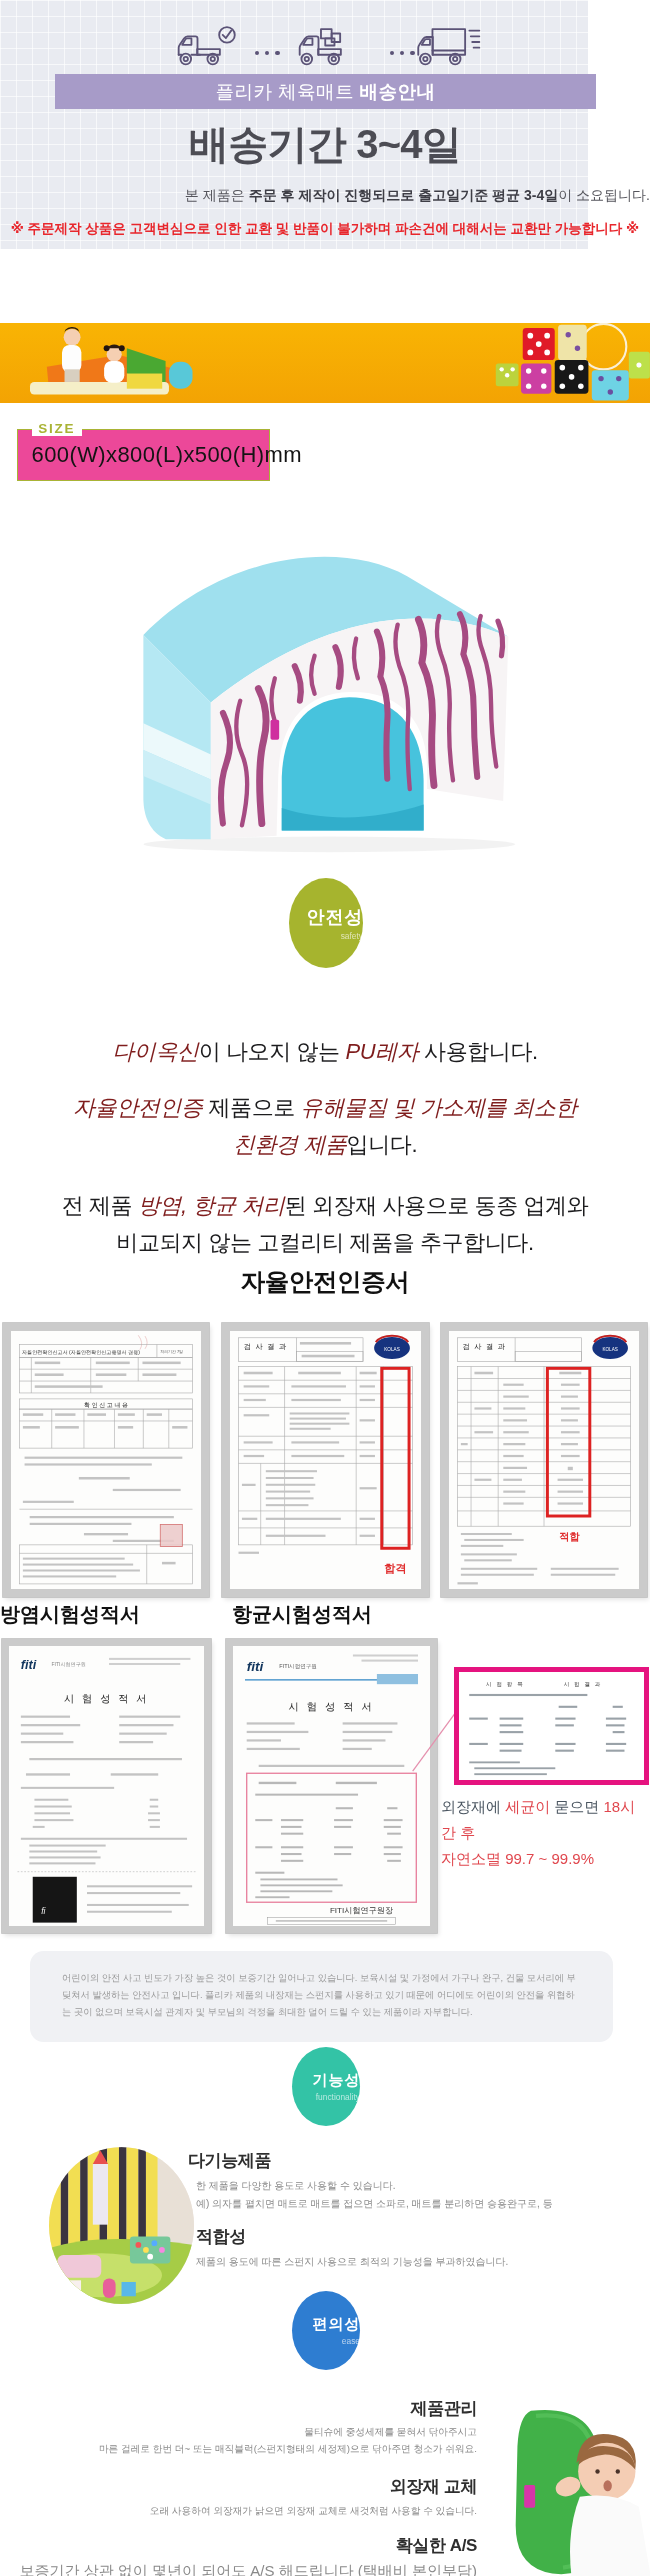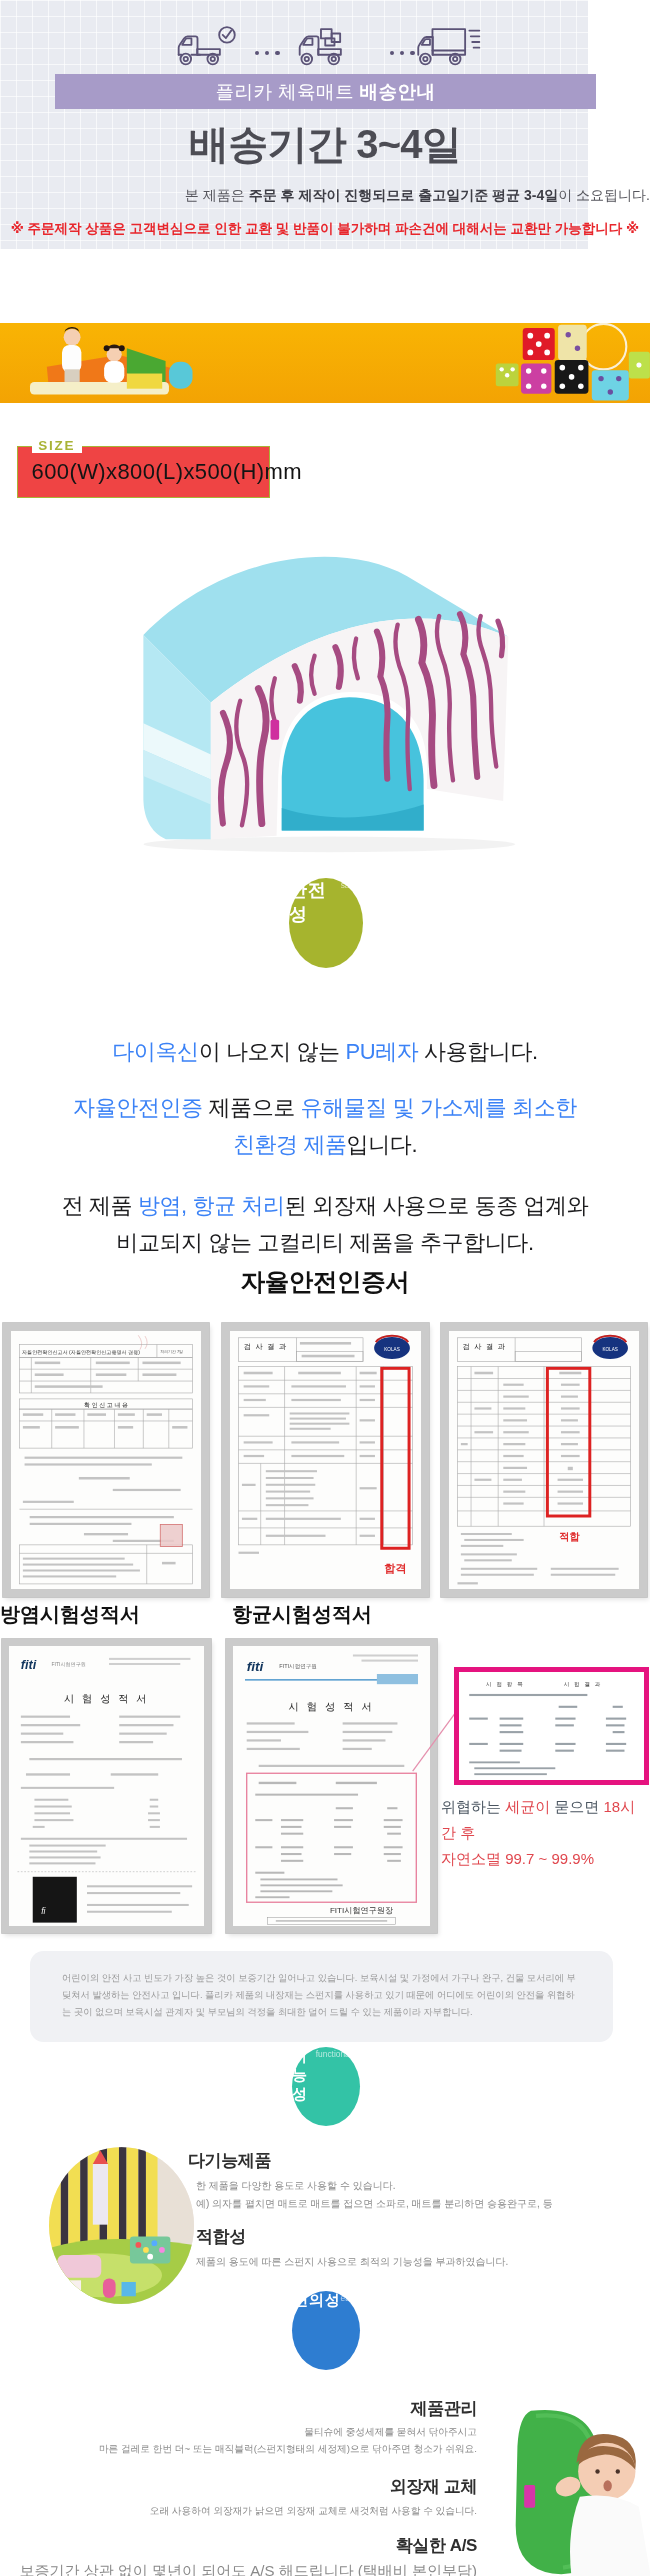--- a/index.html
+++ b/index.html
@@ -30,36 +30,36 @@
     font-size:40px; font-weight:bold; color:#4c4c54; letter-spacing:-0.8px; }
   .desc-line { left:0; top:187px; width:650px; text-align:right; font-size:14px; color:#55555c; }
   .desc-line b { color:#3e3e46; }
   .warn-line { left:0; top:220px; width:650px; text-align:center; font-size:13.5px; font-weight:bold; color:#e8262c; }
 
   
   .brand-banner { left:0; top:323px; width:650px; height:80px;
     background:linear-gradient(180deg,#f9b404,#f3a303); overflow:hidden; }
 
   
-  .size-box { left:17px; top:446px; width:253px; height:52px; border:1.7px solid #a9b335; background:#ef4444; }
+  .size-box { left:17px; top:429px; width:253px; height:52px; border:1.7px solid #a9b335; background:#ec4899; }
   .size-label { position:absolute; top:-9.3px; left:13.5px; background:#fff; padding:0 6.8px;
     color:#a9b335; font-size:13.5px; font-weight:bold; letter-spacing:1.7px; }
   .size-value { font-size:22px; color:#141414; line-height:49px; padding-left:13.5px; letter-spacing:0.4px; }
 
   
-  .badge { border-radius:50%; color:#fff; display:flex; flex-direction:row; align-items:flex-start; justify-content:center; }
+  .badge { border-radius:50%; color:#fff; display:flex; flex-direction:column; align-items:flex-end; justify-content:center; }
   .badge .bl { font-size:18px; font-weight:bold; letter-spacing:0.8px; }
   .badge .bs { font-size:8.4px; opacity:.65; margin-top:1.7px; }
   .badge-safety { left:289px; top:878px; width:74px; height:90px; background:#a6b42e; }
   .badge-func { left:292px; top:2047px; width:68px; height:79px; background:#33c3a6; }
   .badge-ease { left:292px; top:2291px; width:68px; height:79px; background:#2e7dd1; }
 
   
   .stmt { left:0; width:650px; text-align:center; font-size:22px; color:#1c1c1e; letter-spacing:-0.4px; }
-  .stmt .red { color:#3b82f6; }
+  .stmt .red { color:#7f1d1d;font-style:italic; }
 
   .section-heading { left:0; width:650px; text-align:center; font-size:24.5px; font-weight:bold; color:#111; letter-spacing:-0.4px; }
 
   
   .doc-frame { background:#fdfdfc; border:8.4px solid #cbcbcb; box-shadow:0 0 0 0.8px #bdbdbd, 1.7px 2.5px 5px rgba(0,0,0,.12); }
   .doc-frame svg { display:block; width:100%; height:100%; }
 
   .cert-sub-heading { width:236px; text-align:left; font-size:20px; font-weight:bold; color:#111; }
 
   .callout-box { left:454px; top:1667px; width:195px; height:118px; border:5px solid #e5137f; background:#fff; }
@@ -589,21 +589,21 @@
           <rect x="114" y="92" width="22" height="2.5"></rect>
           <rect x="174" y="92" width="22" height="2.5"></rect>
         <rect x="12" y="106" width="60" height="2.2"></rect>
         <rect x="18" y="113" width="96" height="2.2"></rect>
         <rect x="18" y="120" width="86" height="2.2"></rect>
       </g>
     </svg>
   </div>
 
   <div class="abs callout-text">
-    <span>위협하는 </span><span class="red">세균이</span><span> 묻으면 </span><span class="red">18시간 후</span><br>
+    <span>외장재에 </span><span class="red">세균이</span><span> 묻으면 </span><span class="red">18시간 후</span><br>
     <span class="red">자연소멸 99.7 ~ 99.9%</span>
   </div>
 
   <div class="abs notice-box">어린이의 안전 사고 빈도가 가장 높은 것이 보증기간 일어나고 있습니다. 보육시설 및 가정에서 가구나 완구, 건물 모서리에 부딪쳐서 발생하는 안전사고 입니다. 플리카 제품의 내장재는 스펀지를 사용하고 있기 때문에 어디에도 어린이의 안전을 위협하는 곳이 없으며 보육시설 관계자 및 부모님의 걱정을 최대한 덜어 드릴 수 있는 제품이라 자부합니다.</div>
 
   <div class="abs badge badge-func">
     <div class="bl" style="font-size:15px">기능성</div>
     <div class="bs">functionality</div>
   </div>
 

